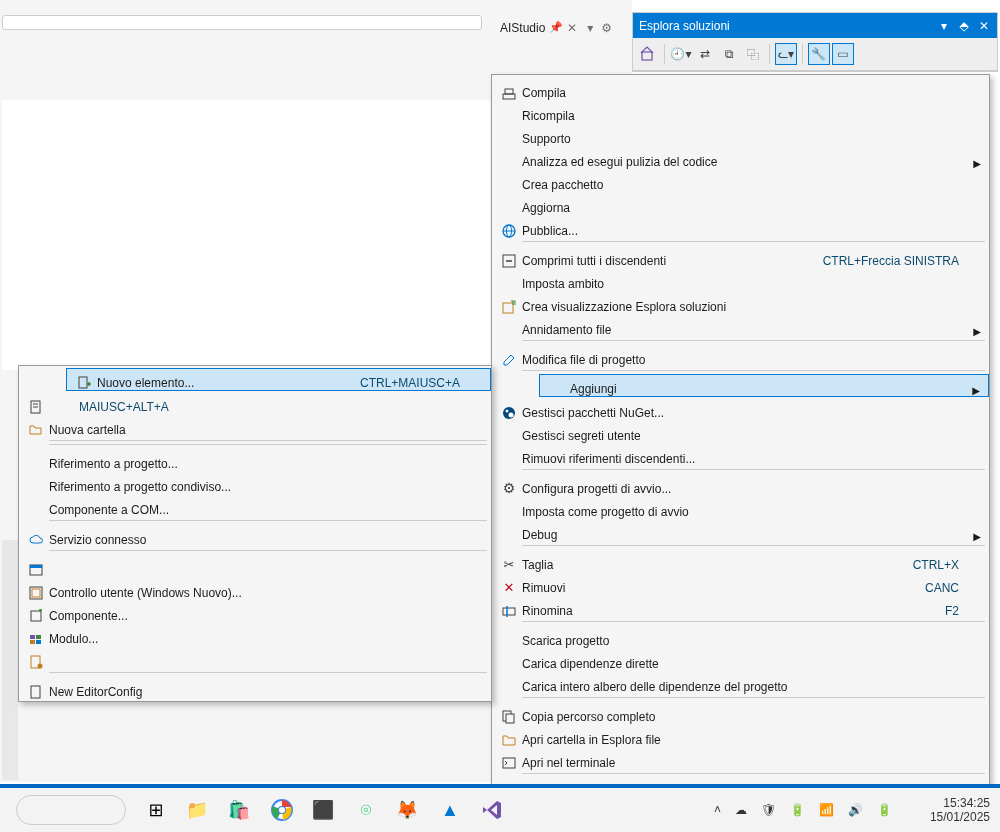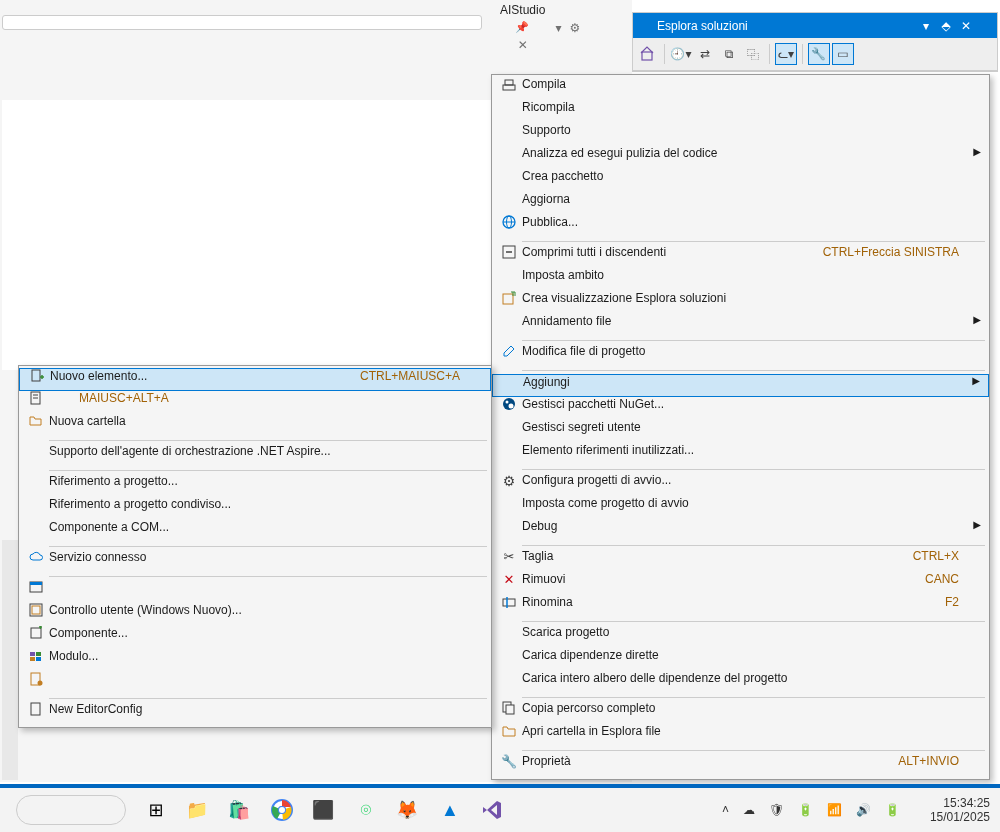--- a/index.html
+++ b/index.html
@@ -2,54 +2,54 @@
 <html><head>
 <meta charset="utf-8">
 <style>
 * { margin:0; padding:0; box-sizing:border-box; font-family:"Segoe UI",Tahoma,sans-serif; font-size:12px; }
 body { width:1000px; height:832px; background:#fff; position:relative; overflow:hidden; }
 .editor-bg { position:absolute; left:0; top:0; width:632px; height:782px; background:#f5f5f5; }
 .editor-bg .bar1 { position:absolute; left:2px; top:15px; width:480px; height:15px; background:#fff; border:1px solid #ccc; border-radius:3px; }
 .editor-bg .bar2 { position:absolute; left:2px; top:100px; width:630px; height:270px; background:#fff; }
 .editor-bg .bar3 { position:absolute; left:2px; top:540px; width:16px; height:240px; background:#e8e8e8; }
 .tabwell { position:absolute; left:494px; top:15px; height:25px; display:flex; align-items:center; }
-.tab { background:#f5f5f5; padding:4px 6px; display:flex; align-items:center; gap:4px; color:#1e1e1e;flex-direction:column; }
+.tab { background:#f5f5f5; padding:4px 6px; display:flex; align-items:center; gap:4px; color:#1e1e1e; }
 .tab .pin { color:#717171; font-size:11px; }
 .tab .x { color:#717171; }
 .tabwell .chev { color:#717171; padding:0 4px; }
 .tabwell .gear { color:#717171; padding:0 4px; }
 .sol-panel { position:absolute; left:632px; top:12px; width:366px; height:60px; border:1px solid #ccc; }
-.sol-header { background:#0078d4; color:#fff; height:25px; display:flex; align-items:center; justify-content:space-between; padding:0 24px; }
+.sol-header { background:#0078d4; color:#fff; height:25px; display:flex; align-items:center; justify-content:space-between; padding:0 6px; }
 .sol-header .ttl { flex:1; }
 .sol-header .btns { display:flex; gap:6px; }
 .sol-header .btns span { width:14px; text-align:center; }
 .sol-toolbar { background:#eee; height:33px; display:flex; align-items:center; gap:2px; padding:0 4px; border-bottom:1px solid #ccc; }
 .sol-toolbar .tb { width:22px; height:22px; display:flex; align-items:center; justify-content:center; color:#414141; }
 .sol-toolbar .tb.boxed { border:1px solid #0078d4; background:#cde6f7; }
 .sol-toolbar .sep { width:1px; height:20px; background:#ccc; margin:0 3px; }
 
 .context-menu { position:absolute; background:#f5f5f5; border:1px solid #999; box-shadow:3px 3px 6px rgba(0,0,0,.25); padding:2px 0; }
-.context-menu .row { display:flex; align-items:flex-start; height:23px; padding:0 30px 0 4px; position:relative; }
-.context-menu .row.hl { background:#cde6f7; border:1px solid #0078d4; height:23px; }
+.context-menu .row { display:flex; align-items:flex-end; height:23px; padding:0 30px 0 4px; position:relative; }
+.context-menu .row.hl { background:#cde6f7; border:1px solid #0078d4; height:23px;margin-left:47px; }
 .context-menu .ic { width:26px; min-width:26px; display:flex; align-items:center; justify-content:center; color:#414141; font-size:13px; }
 .context-menu .lbl { flex:1; color:#1b1b1b; white-space:nowrap; }
-.context-menu .sc { color:#a16207; padding-left:30px; white-space:nowrap; }
+.context-menu .sc { color:#0c4a6e; padding-left:30px; white-space:nowrap; }
 .context-menu .ar { position:absolute; right:8px; color:#1b1b1b; font-size:10px; }
 .context-menu .sep { height:1px; background:#ccc; margin:3px 4px 3px 30px; }
 #menu-main { left:491px; top:74px; width:499px; }
 #menu-sub { left:18px; top:365px; width:474px; }
 
 .taskbar { position:absolute; left:0; bottom:0; width:1000px; height:48px; display:flex; align-items:center; }
 .taskbar .bluebar { position:absolute; left:0; bottom:44px; width:1000px; height:4px; background:#0067c0; }
 .taskbar-inner { position:absolute; left:0; bottom:0; width:1000px; height:44px; background:#f3f3f3; display:flex; align-items:center; padding:0 10px; }
 .taskbar-inner .search { width:110px; height:30px; border:1px solid #ccc; border-radius:16px; margin-left:6px; }
 .taskbar-inner .apps { display:flex; gap:18px; margin-left:18px; align-items:center; }
 .taskbar-inner .apps .app { width:24px; height:24px; display:flex; align-items:center; justify-content:center; font-size:18px; }
 .taskbar-inner .sys { margin-left:auto; display:flex; gap:14px; align-items:center; color:#333; }
-.taskbar-inner .clock { text-align:right; line-height:14px; font-size:11px; margin-left:16px; }
+.taskbar-inner .clock { text-align:right; line-height:14px; font-size:11px; margin-left:24px; }
 svg { display:block; }
 </style>
 </head>
 <body>
 
 <div class="editor-bg">
   <div class="bar1"></div>
   <div class="bar2"></div>
   <div class="bar3"></div>
 </div>
@@ -188,21 +188,21 @@
         </svg>
       </div>
       <div class="lbl">Gestisci pacchetti NuGet...</div>
     </div>
     <div class="row">
       <div class="ic"></div>
       <div class="lbl">Gestisci segreti utente</div>
     </div>
     <div class="row">
       <div class="ic"></div>
-      <div class="lbl">Elemento riferimenti inutilizzati...</div>
+      <div class="lbl">Rimuovi riferimenti discendenti...</div>
     </div>
     <div class="sep"></div>
     <div class="row">
       <div class="ic">
         <span style="font-size:14px">⚙</span>
       </div>
       <div class="lbl">Configura progetti di avvio...</div>
     </div>
     <div class="row">
       <div class="ic"></div>
@@ -261,20 +261,29 @@
       </div>
       <div class="lbl">Copia percorso completo</div>
     </div>
     <div class="row">
       <div class="ic">
         <svg width="14" height="14">
           <path d="M1 3 L5 3 L6 5 L13 5 L13 12 L1 12 Z" fill="none" stroke="#c27e23"></path>
         </svg>
       </div>
       <div class="lbl">Apri cartella in Esplora file</div>
+    </div>
+    <div class="row">
+      <div class="ic">
+        <svg width="14" height="14">
+          <rect x="1" y="2" width="12" height="10" fill="none" stroke="#414141"></rect>
+          <path d="M3 5 L5 7 L3 9" fill="none" stroke="#414141"></path>
+        </svg>
+      </div>
+      <div class="lbl">Apri nel terminale</div>
     </div>
     <div class="sep"></div>
     <div class="row">
       <div class="ic">
         <span style="font-size:13px">🔧</span>
       </div>
       <div class="lbl">Proprietà</div>
       <div class="sc">ALT+INVIO</div>
     </div>
   </div>
@@ -301,24 +310,20 @@
     </div>
     <div class="row">
       <div class="ic">
         <svg width="14" height="14">
           <path d="M1 3 L5 3 L6 5 L12 5 L12 11 L1 11 Z" fill="none" stroke="#c27e23"></path>
         </svg>
       </div>
       <div class="lbl">Nuova cartella</div>
     </div>
     <div class="sep"></div>
-    <div class="row">
-      <div class="ic"></div>
-      <div class="lbl">Supporto dell'agente di orchestrazione .NET Aspire...</div>
-    </div>
     <div class="sep"></div>
     <div class="row">
       <div class="ic"></div>
       <div class="lbl">Riferimento a progetto...</div>
     </div>
     <div class="row">
       <div class="ic"></div>
       <div class="lbl">Riferimento a progetto condiviso...</div>
     </div>
     <div class="row">

